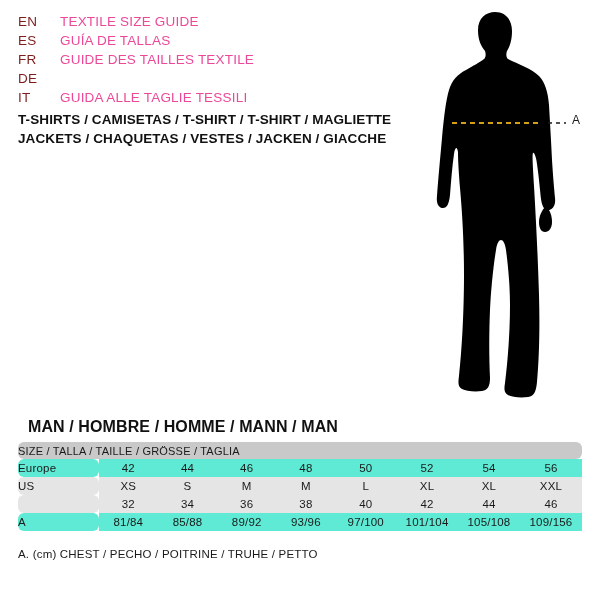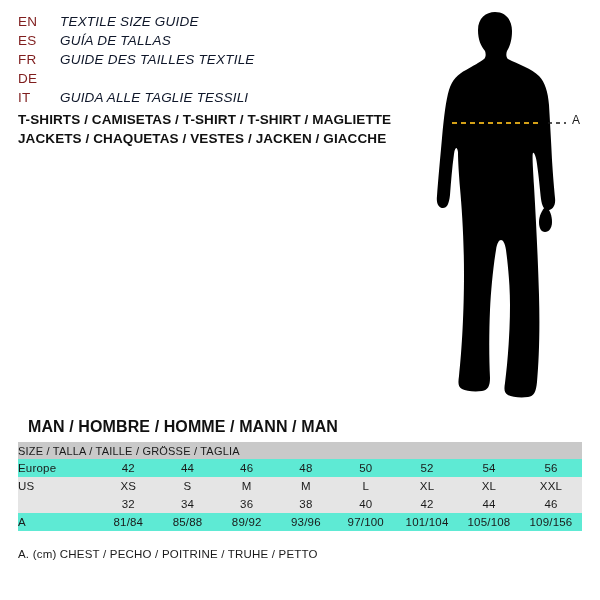--- a/index.html
+++ b/index.html
@@ -34,23 +34,22 @@
     height: 19px;
     font-size: 13.5px;
     letter-spacing: 0.2px;
   }
   .lang-code {
     width: 42px;
     flex: 0 0 42px;
     color: #7f1d1d;
   }
   .lang-text {
-    color: #0f172a;
+    color: #ec4899;
     white-space: nowrap;
-    font-style: italic;
   }
 
   
   .category-block {
     position: absolute;
     top: 110px;
     left: 18px;
     width: 420px;
   }
   .category-line {
@@ -115,20 +114,21 @@
   tr.row-shade td {
     background: #e5e5e5;
     margin-left: 7px;
   }
   tr.row-plain td {
     background: #5eead4;
   }
   td.col-label {
     width: 92px;
     padding-left: 3px;
+    border-radius: 6px;
   }
   td.col-val {
     width: 67px;
     text-align: center;
   }
 
   .footnote {
     position: absolute;
     left: 18px;
     top: 548px;

